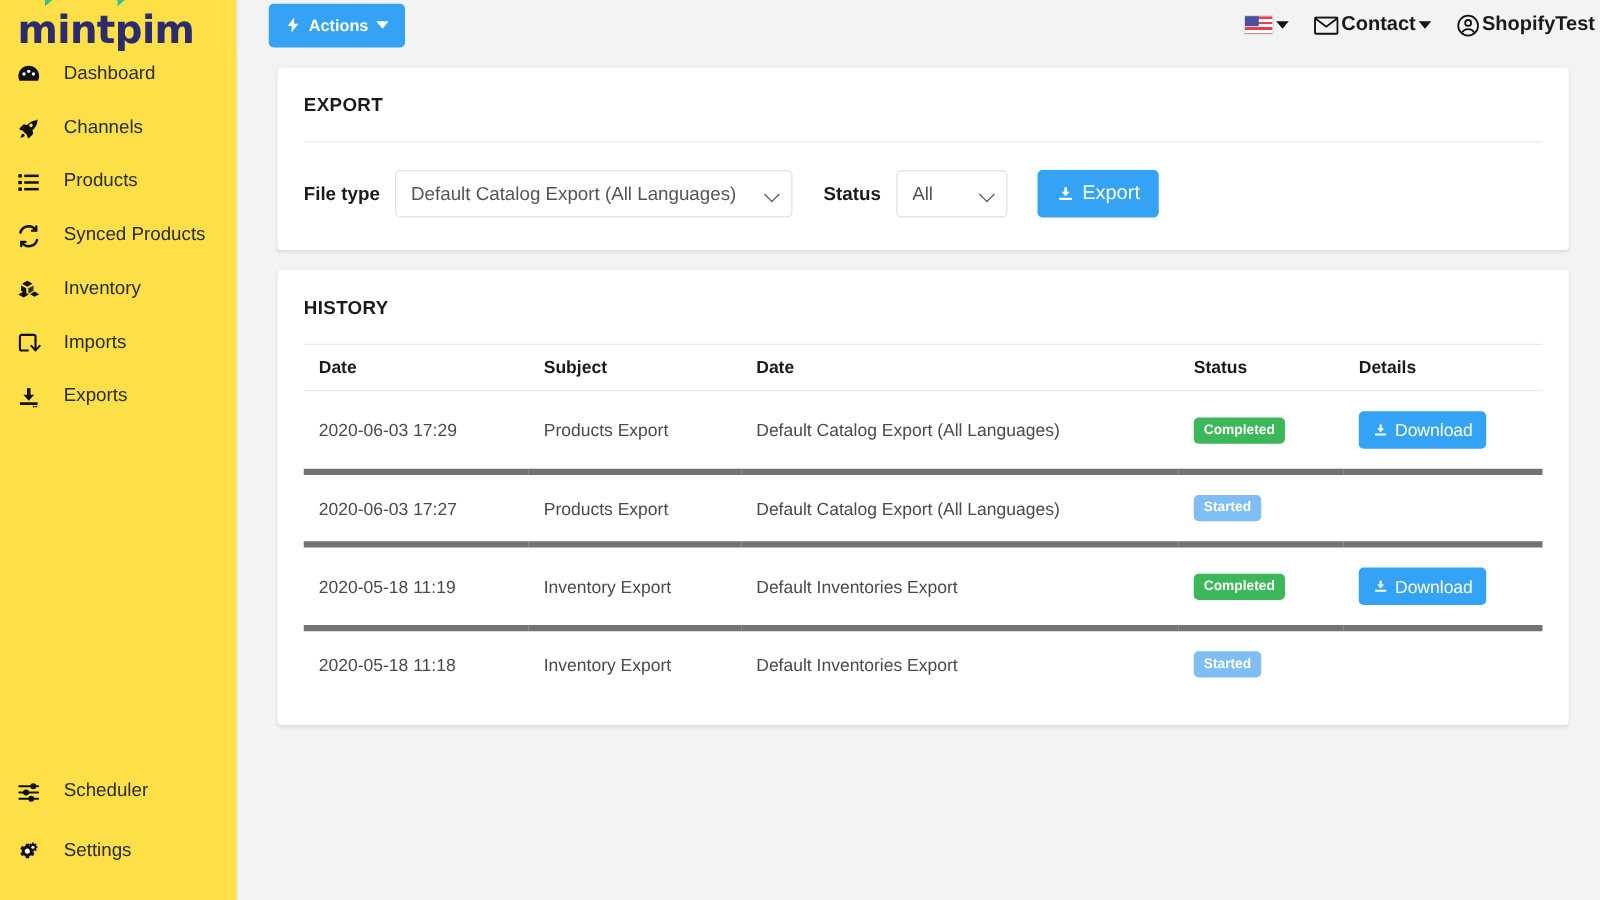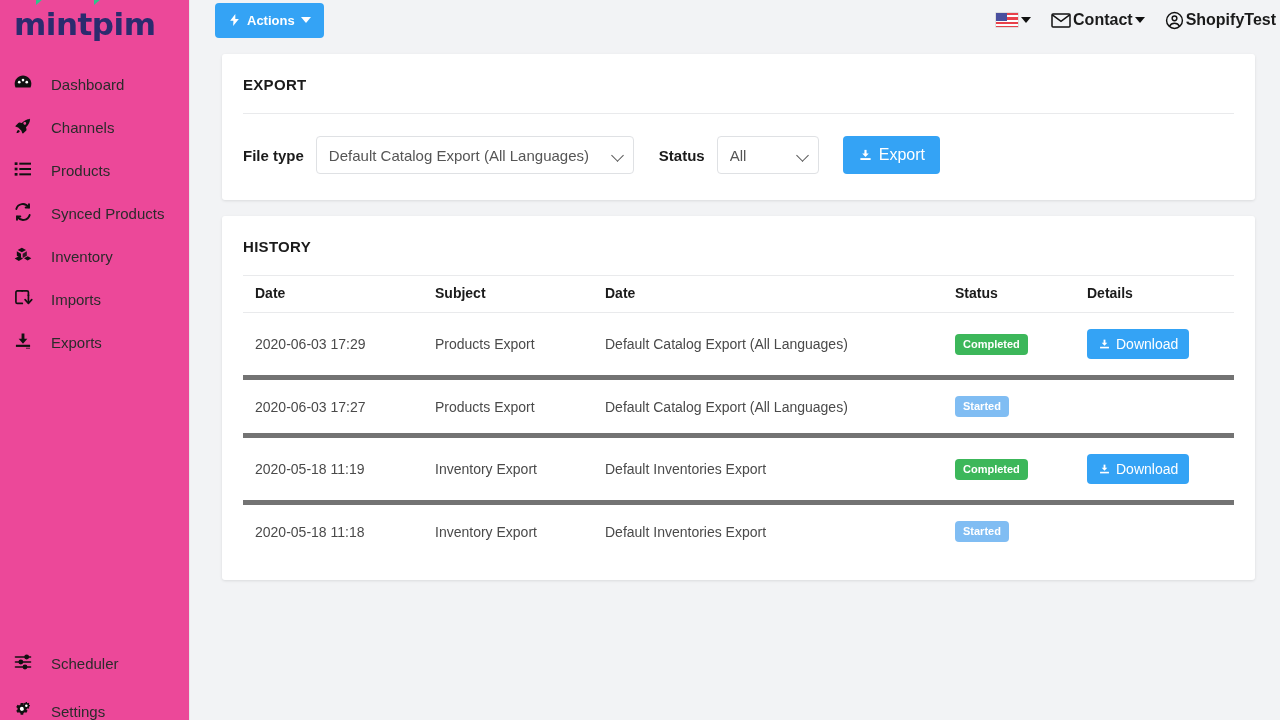--- a/index.html
+++ b/index.html
@@ -9,21 +9,21 @@
     overflow: hidden;
     background: #f2f3f5;
     font-family: "Liberation Sans", sans-serif;
   }
   body { position: relative; }
 
   
   #sidebar {
     position: absolute; left: 0; top: 0;
     width: 190px; height: 720px;
-    background: #ec4899;
+    background: #fde047;
     border-right: 1px solid #e6e8ea;
     overflow: hidden;
   }
   .logo-wrap {
     padding: 6px 0 4px 14px;
     height: 46px;
     display: flex; align-items: center;
   }
   .logo-text {
     font-family: "DejaVu Sans", sans-serif;
@@ -38,21 +38,21 @@
     position: absolute;
     width: 0; height: 0;
     border-left: 7px solid #2fc48d;
     border-bottom: 6px solid transparent;
   }
   .logo-accent-1 { left: 36px; top: -1px; }
   .logo-accent-2 { left: 94px; top: -1px; }
 
   .nav-list { margin-top: 4px; padding: 0; list-style: none; }
   .nav-item {
-    display: flex; align-items: flex-end;
+    display: flex; align-items: flex-start;
     height: 43px;
     padding-left: 13px;
     color: #2b2b2b;
     font-size: 15px;
     cursor: pointer;
   }
   .nav-item .nav-ico {
     width: 30px; min-width: 30px;
     display: flex; align-items: center; justify-content: flex-start;
     color: #111;
@@ -163,21 +163,21 @@
   .sel-wrap::after {
     content: "";
     position: absolute; right: 12px; top: 15px;
     width: 8px; height: 8px;
     border-right: 1.6px solid #555;
     border-bottom: 1.6px solid #555;
     transform: rotate(45deg);
     pointer-events: none;
   }
   .sel-filetype { width: 318px; }
-  .sel-status { width: 102px; }
+  .sel-status { width: 89px; }
   .btn-blue {
     background: #34a3f5;
     color: #fff;
     border: none;
     border-radius: 4px;
     height: 38px;
     padding: 0 15px;
     font-size: 16px;
     display: inline-flex; align-items: center; gap: 6px;
     cursor: pointer;

